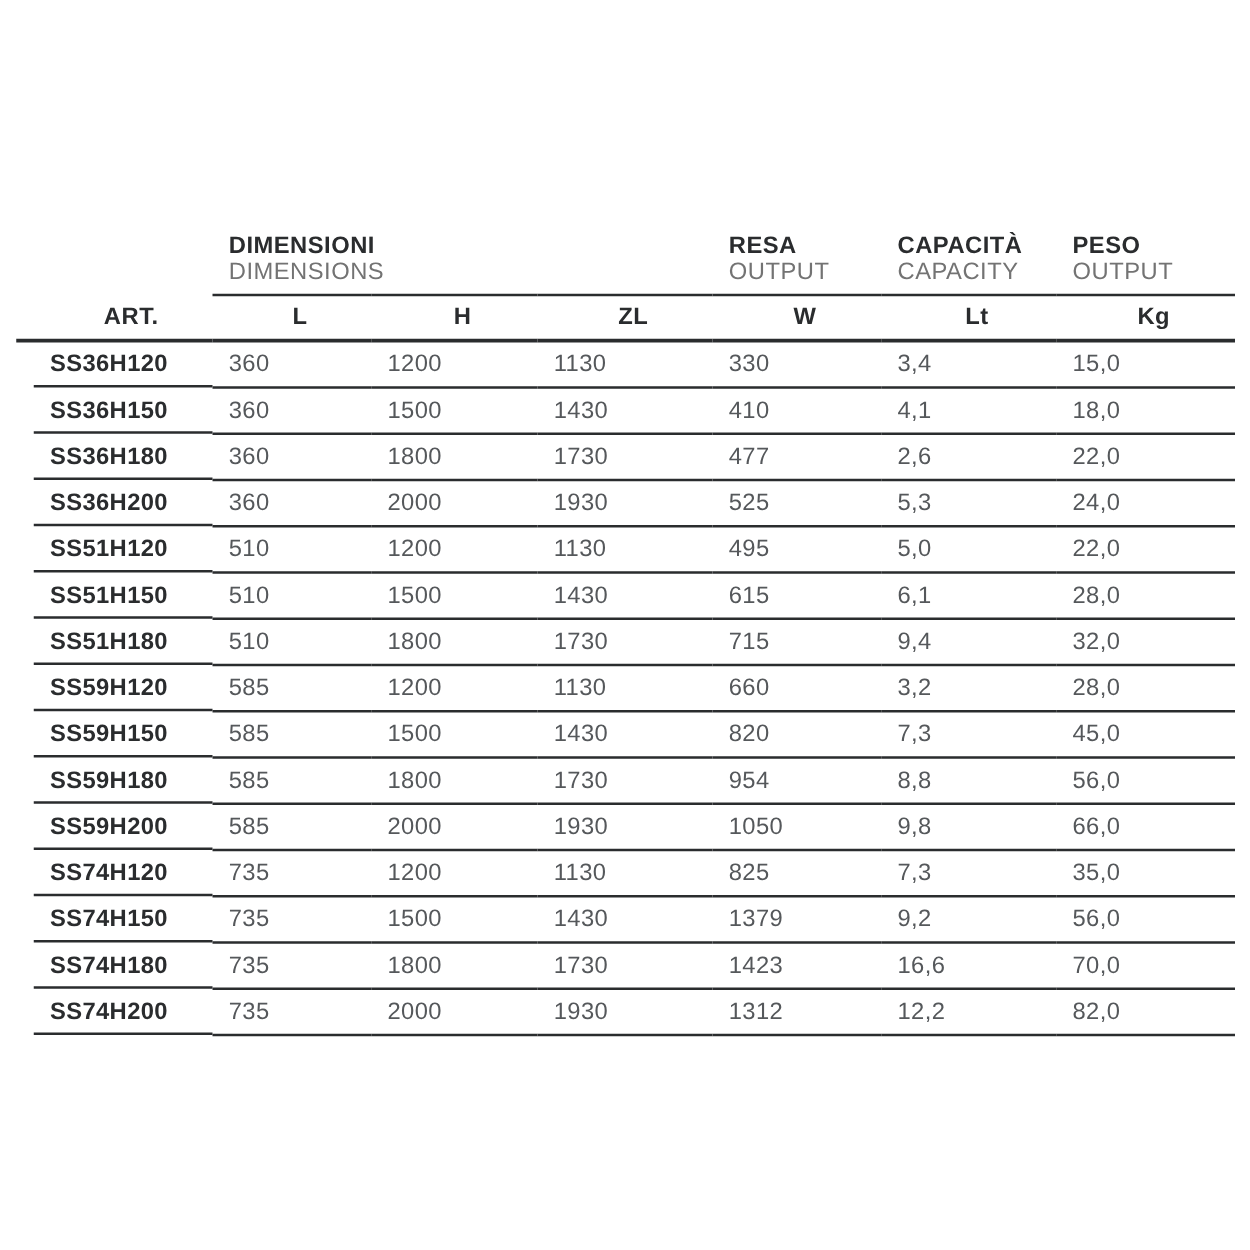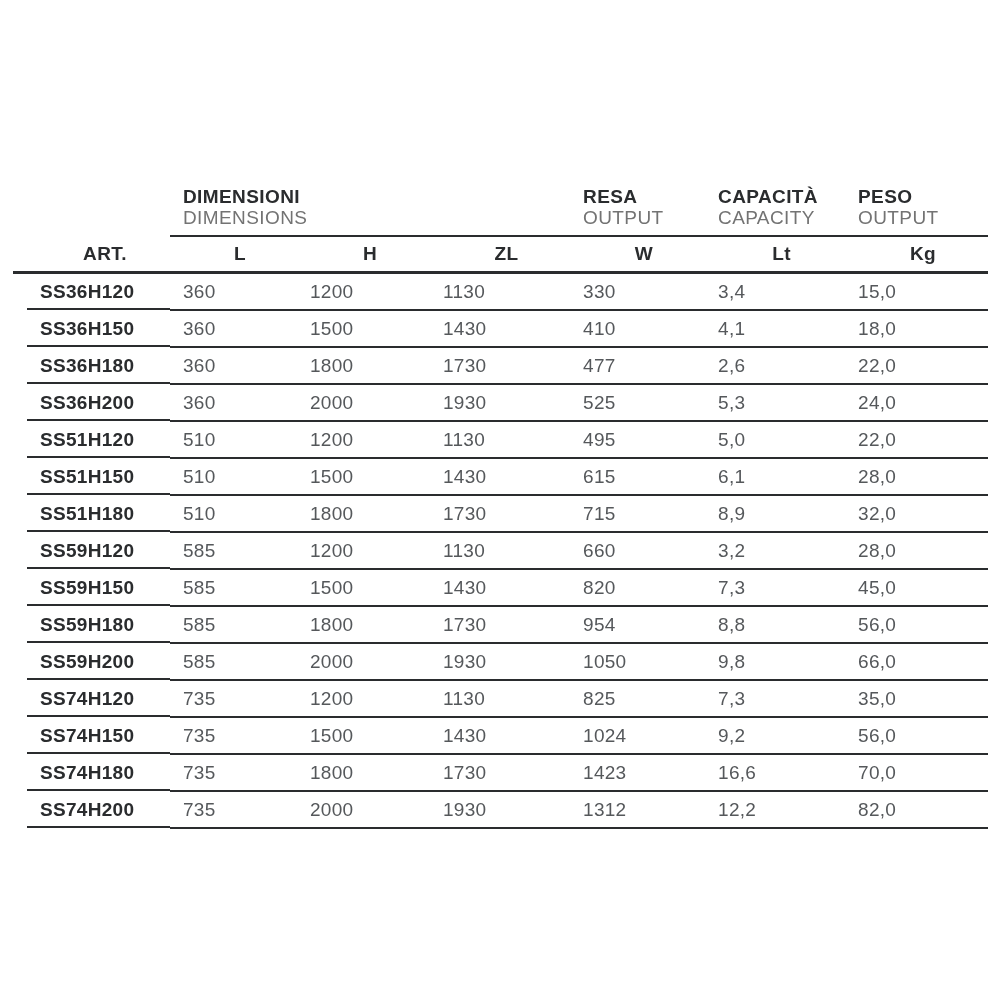--- a/index.html
+++ b/index.html
@@ -196,21 +196,21 @@
           <td class="val">615</td>
           <td class="val">6,1</td>
           <td class="val">28,0</td>
         </tr>
         <tr>
           <td class="art">SS51H180</td>
           <td class="val">510</td>
           <td class="val">1800</td>
           <td class="val">1730</td>
           <td class="val">715</td>
-          <td class="val">8,9</td>
+          <td class="val">9,4</td>
           <td class="val">32,0</td>
         </tr>
         <tr>
           <td class="art">SS59H120</td>
           <td class="val">585</td>
           <td class="val">1200</td>
           <td class="val">1130</td>
           <td class="val">660</td>
           <td class="val">3,2</td>
           <td class="val">28,0</td>
@@ -249,21 +249,21 @@
           <td class="val">1130</td>
           <td class="val">825</td>
           <td class="val">7,3</td>
           <td class="val">35,0</td>
         </tr>
         <tr>
           <td class="art">SS74H150</td>
           <td class="val">735</td>
           <td class="val">1500</td>
           <td class="val">1430</td>
-          <td class="val">1024</td>
+          <td class="val">1379</td>
           <td class="val">9,2</td>
           <td class="val">56,0</td>
         </tr>
         <tr>
           <td class="art">SS74H180</td>
           <td class="val">735</td>
           <td class="val">1800</td>
           <td class="val">1730</td>
           <td class="val">1423</td>
           <td class="val">16,6</td>

